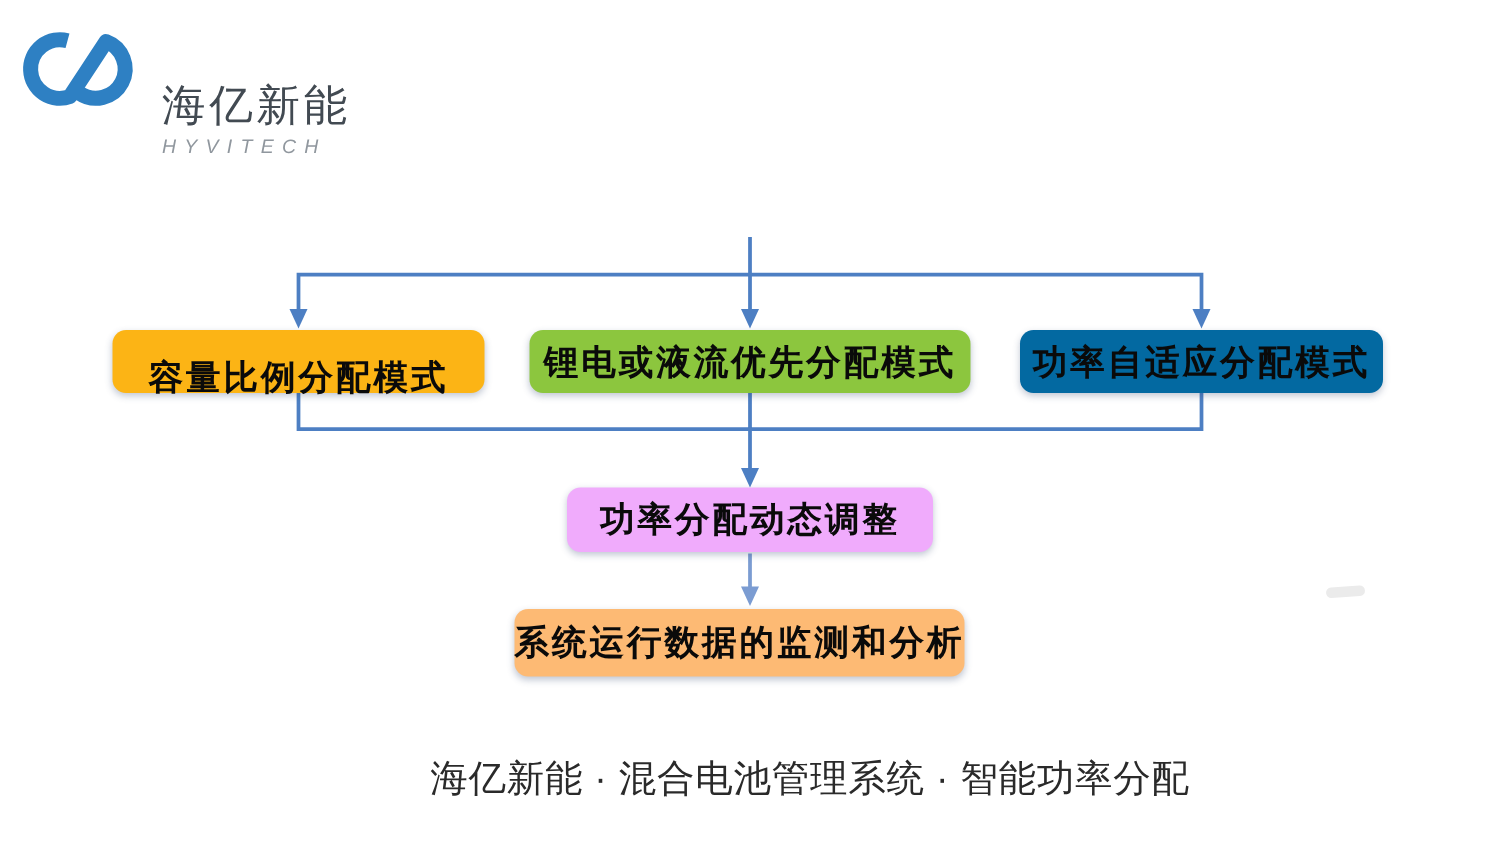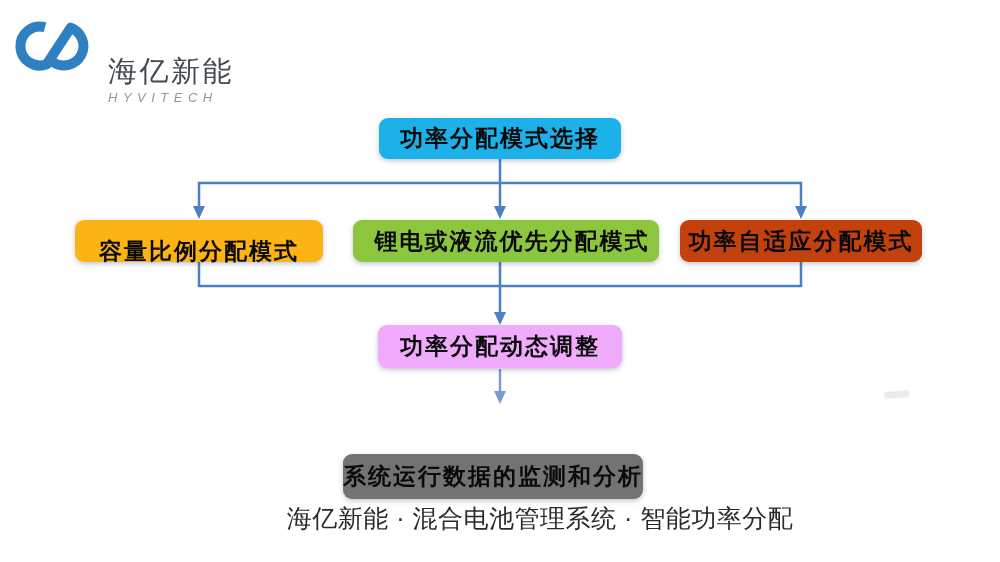--- a/index.html
+++ b/index.html
@@ -73,41 +73,38 @@
     <path d="M494,206 h12 l-6,13 z" fill="#4d7fc3"></path>
     <path d="M795,206 h12 l-6,13 z" fill="#4d7fc3"></path>
 
     <path d="M199,262 V286 H801 V262 M500,262 V313" fill="none" stroke-width="2.5" stroke="#4d7fc3"></path>
     <path d="M494,312 h12 l-6,13 z" fill="#4d7fc3"></path>
 
     <path d="M500,369 V392" fill="none" stroke-width="2.5" stroke="#7b9cd2"></path>
     <path d="M494,391 h12 l-6,13 z" fill="#7b9cd2"></path>
   </svg>
 
-  <div class="node n-select" style="background-color: rgb(28, 177, 233);">
-    <span class="node-label" style="color: rgb(10, 10, 10);">功率分配模式选择</span>
-  </div>
 
   <div class="node n-capacity" style="background-color: rgb(252, 180, 21);">
     <span class="node-label" style="color: rgb(10, 10, 10); margin-top: 20px;">容量比例分配模式</span>
   </div>
 
-  <div class="node n-priority" style="background-color: rgb(140, 198, 62); padding-left: 12px;">
+  <div class="node n-priority" style="background-color: rgb(140, 198, 62);">
     <span class="node-label" style="color: rgb(10, 10, 10);">锂电或液流优先分配模式</span>
   </div>
 
-  <div class="node n-adaptive" style="background-color: #c2410c; text-align: center;">
+  <div class="node n-adaptive" style="background-color: #0369a1; text-align: center;">
     <span class="node-label" style="color: rgb(10, 10, 10);">功率自适应分配模式</span>
   </div>
 
   <div class="node n-dynamic" style="background-color: #f0abfc;">
     <span class="node-label" style="color: rgb(10, 10, 10);">功率分配动态调整</span>
   </div>
 
-  <div class="node n-monitor" style="background-color: #737373; margin-top: 48px;">
+  <div class="node n-monitor" style="background-color: #fdba74;">
     <span class="node-label" style="color: rgb(10, 10, 10);">系统运行数据的监测和分析</span>
   </div>
 
   <div class="smudge"></div>
 
   <div class="caption" style="color: rgb(42, 42, 42); padding-left: 40px;">海亿新能 · 混合电池管理系统 · 智能功率分配</div>
 
 </div>
 
 </body></html>

